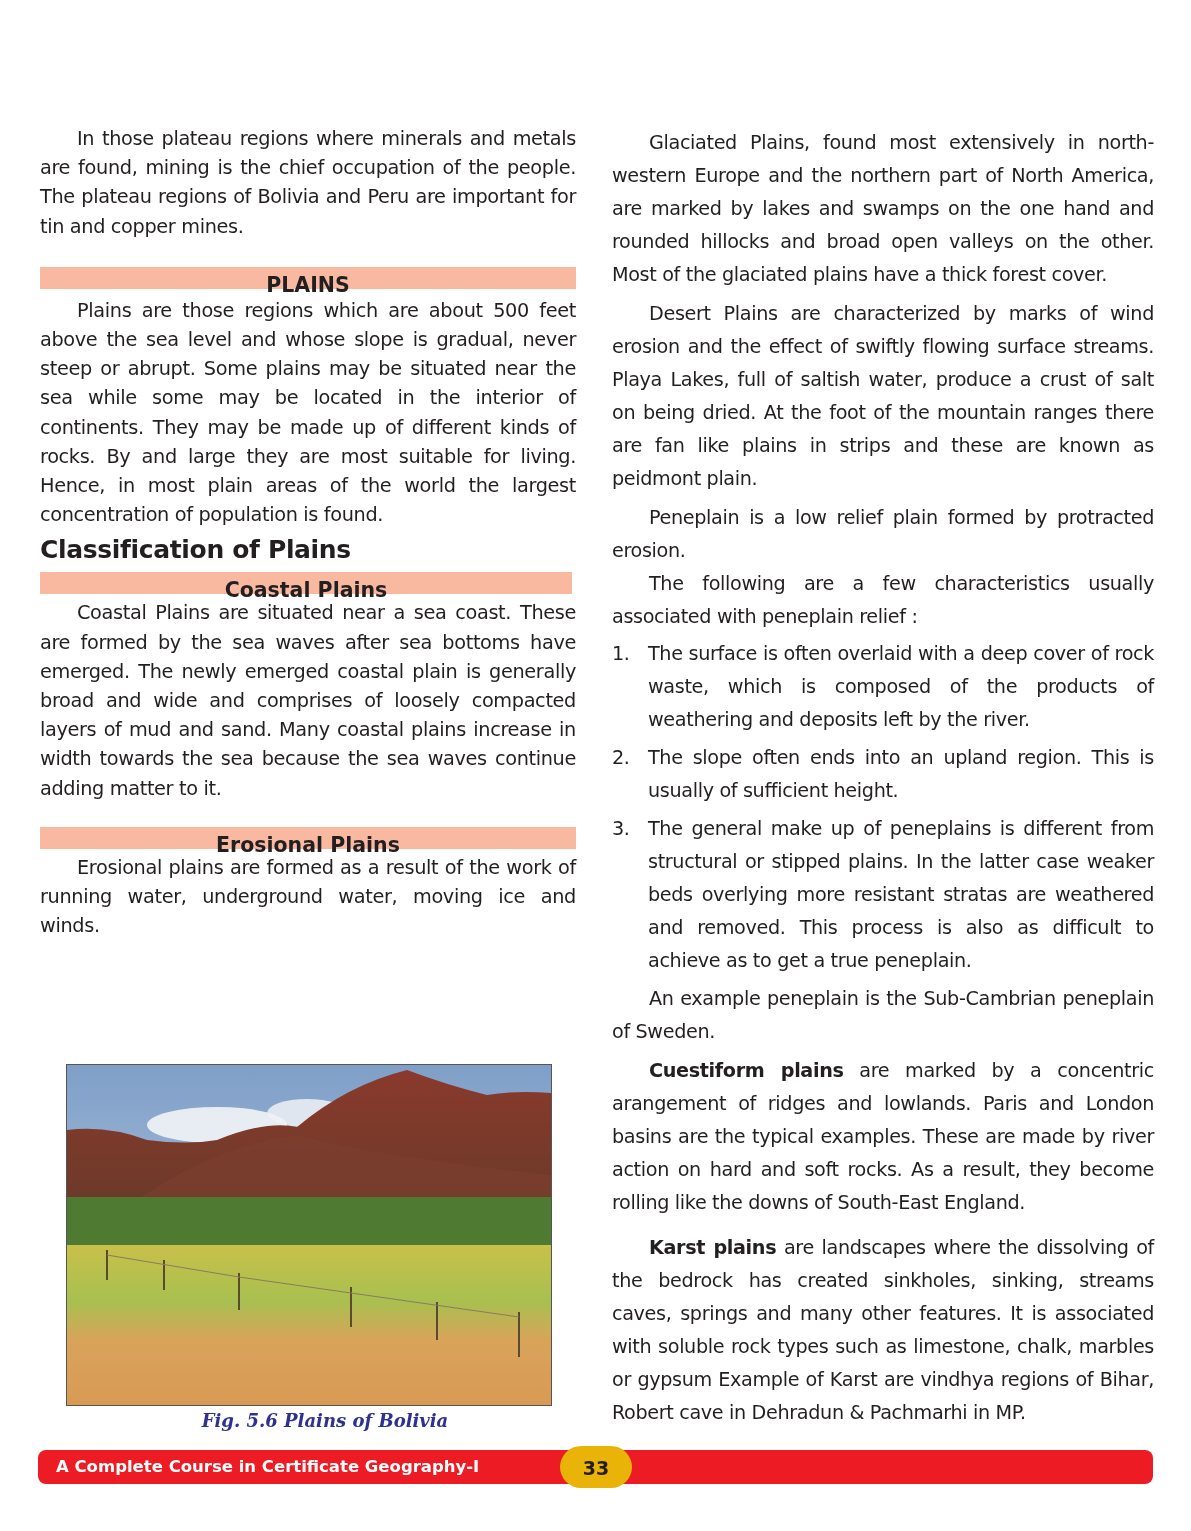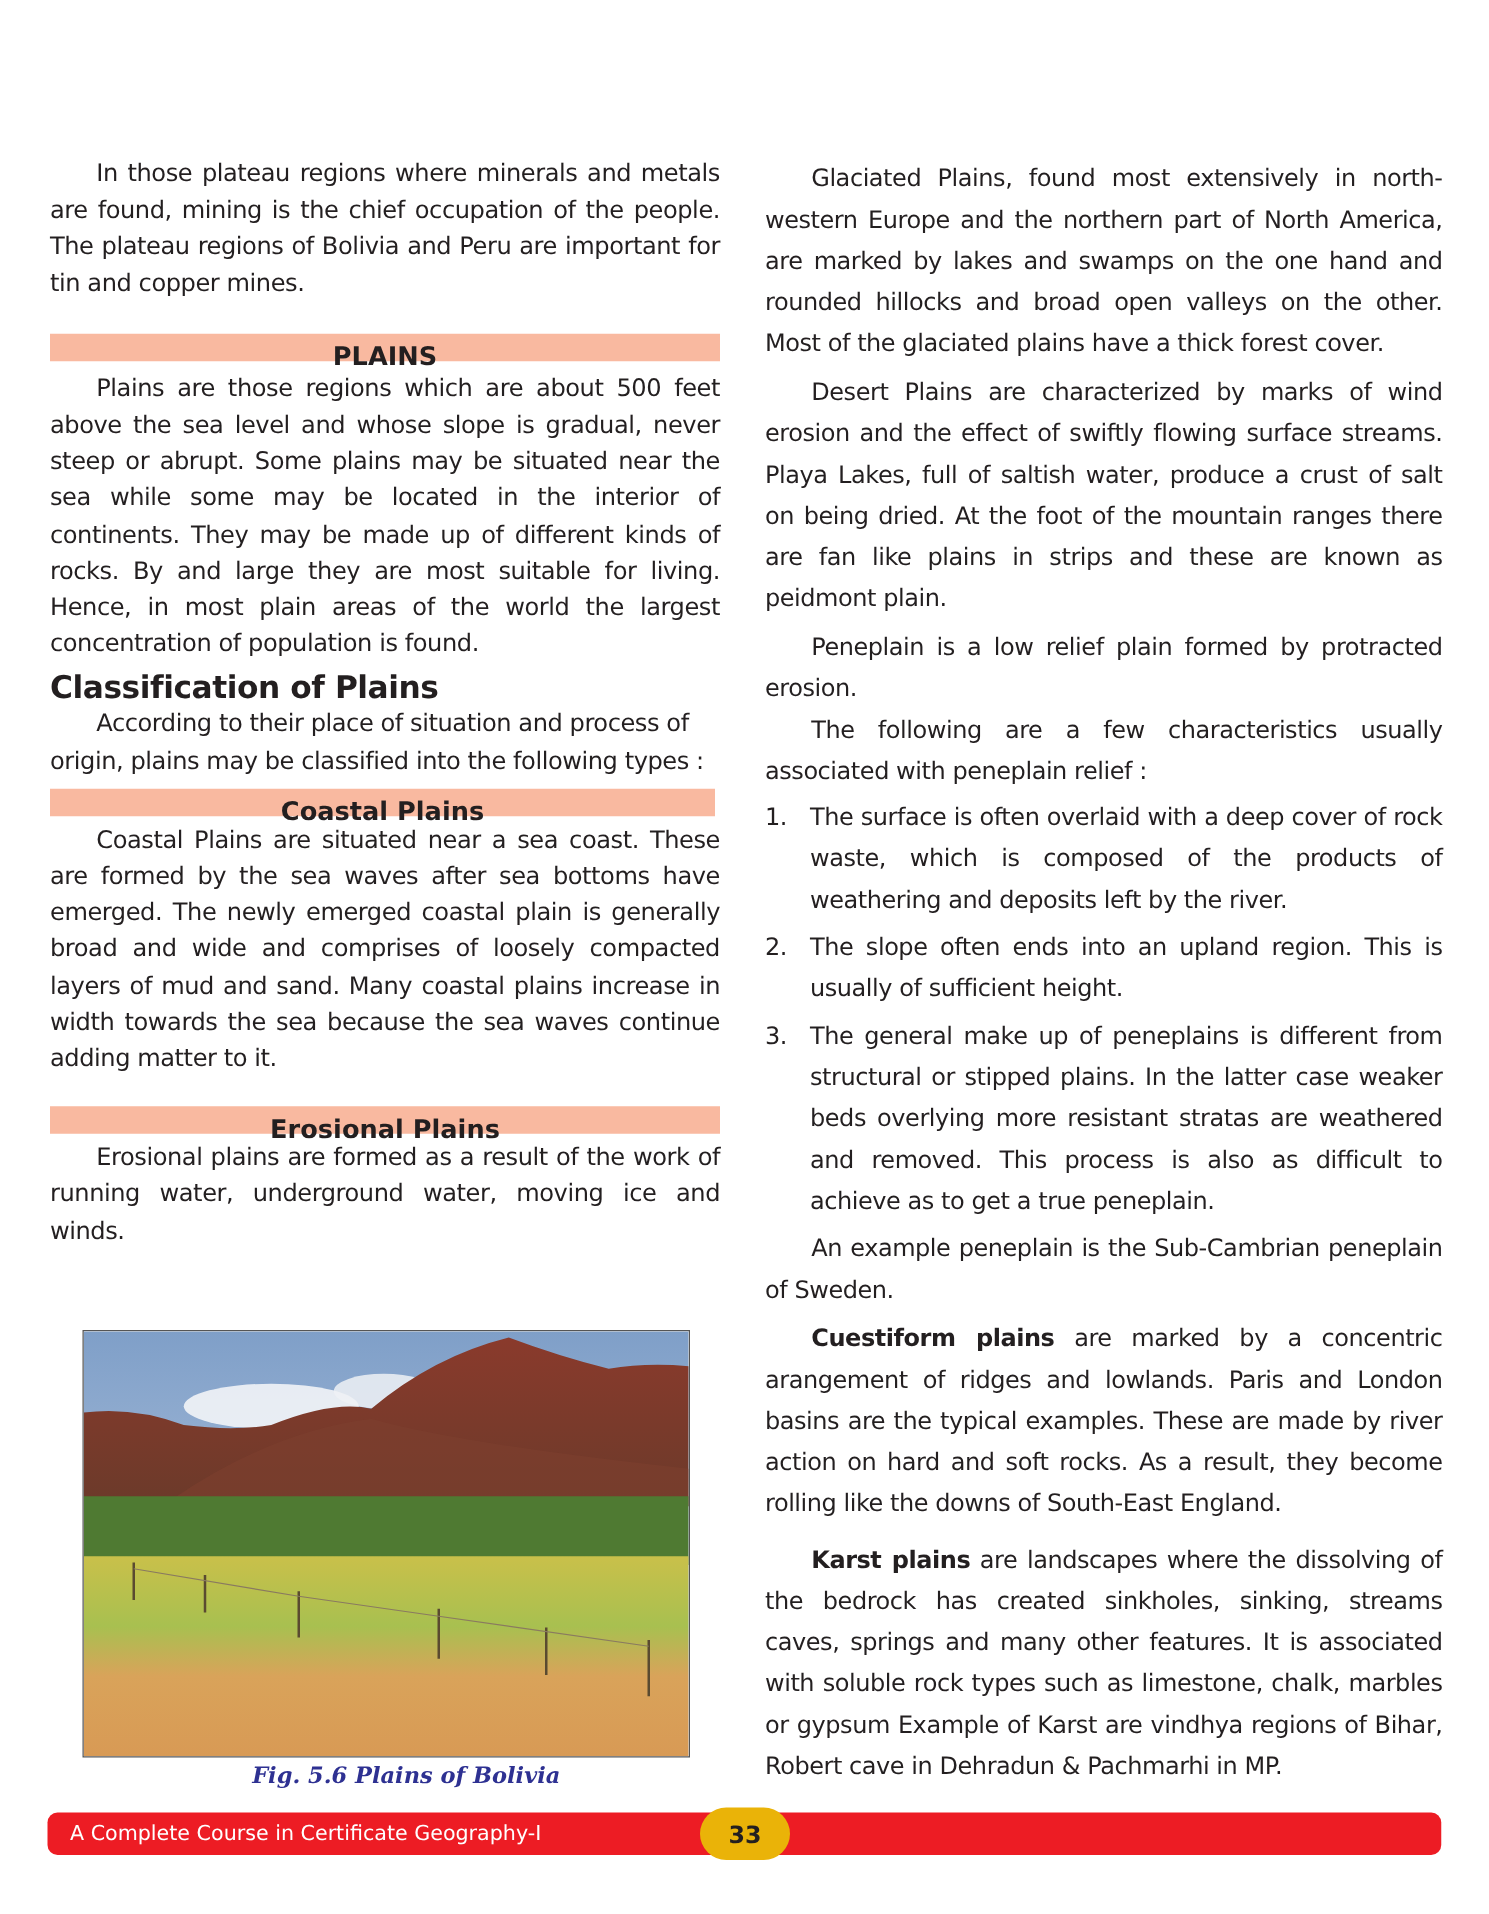--- a/index.html
+++ b/index.html
@@ -19,38 +19,37 @@
   ol.list li .num { position:absolute; left:0; top:0; }
   .photo { position:absolute; left:66px; top:1064px; width:484px; height:340px;
            border:1px solid #555; overflow:hidden; }
   .caption { position:absolute; left:82px; top:1410px; width:486px; text-align:center;
              font-family:"DejaVu Serif", serif; font-style:italic; font-weight:bold;
              font-size:18px; color:#2e3192; }
   .footer-left { position:absolute; left:38px; top:1450px; width:540px; height:34px;
                  background:#ed1c24; border-radius:8px 0 0 8px; }
   .footer-right { position:absolute; left:620px; top:1450px; width:533px; height:34px;
                   background:#ed1c24; border-radius:0 8px 8px 0; }
-  .footer-title { position:absolute; left:56px; top:1457px; color:#fff; font-weight:normal;
+  .footer-title { position:absolute; left:56px; top:1457px; color:#fff; font-weight:bold;
                   font-size:16.5px; }
   .pagenum { position:absolute; left:560px; top:1446px; width:72px; height:42px; background:#eab308;
              border-radius:30px; text-align:center; font-weight:bold; font-size:19px; line-height:44px; }
   b { font-weight:bold; }
 </style>
 </head>
 <body>
 
 <div id="left" class="col">
   <p class="p indent">In those plateau regions where minerals and metals are found, mining is the chief occupation of the people. The plateau regions of Bolivia and Peru are important for tin and copper mines.</p>
   <div style="height:26px"></div>
   <h2 class="band">PLAINS</h2>
   <div style="height:7px"></div>
   <p class="p indent">Plains are those regions which are about 500 feet above the sea level and whose slope is gradual, never steep or abrupt. Some plains may be situated near the sea while some may be located in the interior of continents. They may be made up of different kinds of rocks. By and large they are most suitable for living. Hence, in most plain areas of the world the largest concentration of population is found.</p>
   <div style="height:6px"></div>
   <h3 class="subhead">Classification of Plains</h3>
-  <p class="p indent" style="text-align:left">According to their place of situation and process of origin, plains may be classified into the following types :</p>
   <div style="height:8px"></div>
   <h2 class="band" style="margin-right:4px">Coastal Plains</h2>
   <div style="height:4px"></div>
   <p class="p indent">Coastal Plains are situated near a sea coast. These are formed by the sea waves after sea bottoms have emerged. The newly emerged coastal plain is generally broad and wide and comprises of loosely compacted layers of mud and sand. Many coastal plains increase in width towards the sea because the sea waves continue adding matter to it.</p>
   <div style="height:24px"></div>
   <h2 class="band">Erosional Plains</h2>
   <div style="height:4px"></div>
   <p class="p indent">Erosional plains are formed as a result of the work of running water, underground water, moving ice and winds.</p>
 </div>
 

